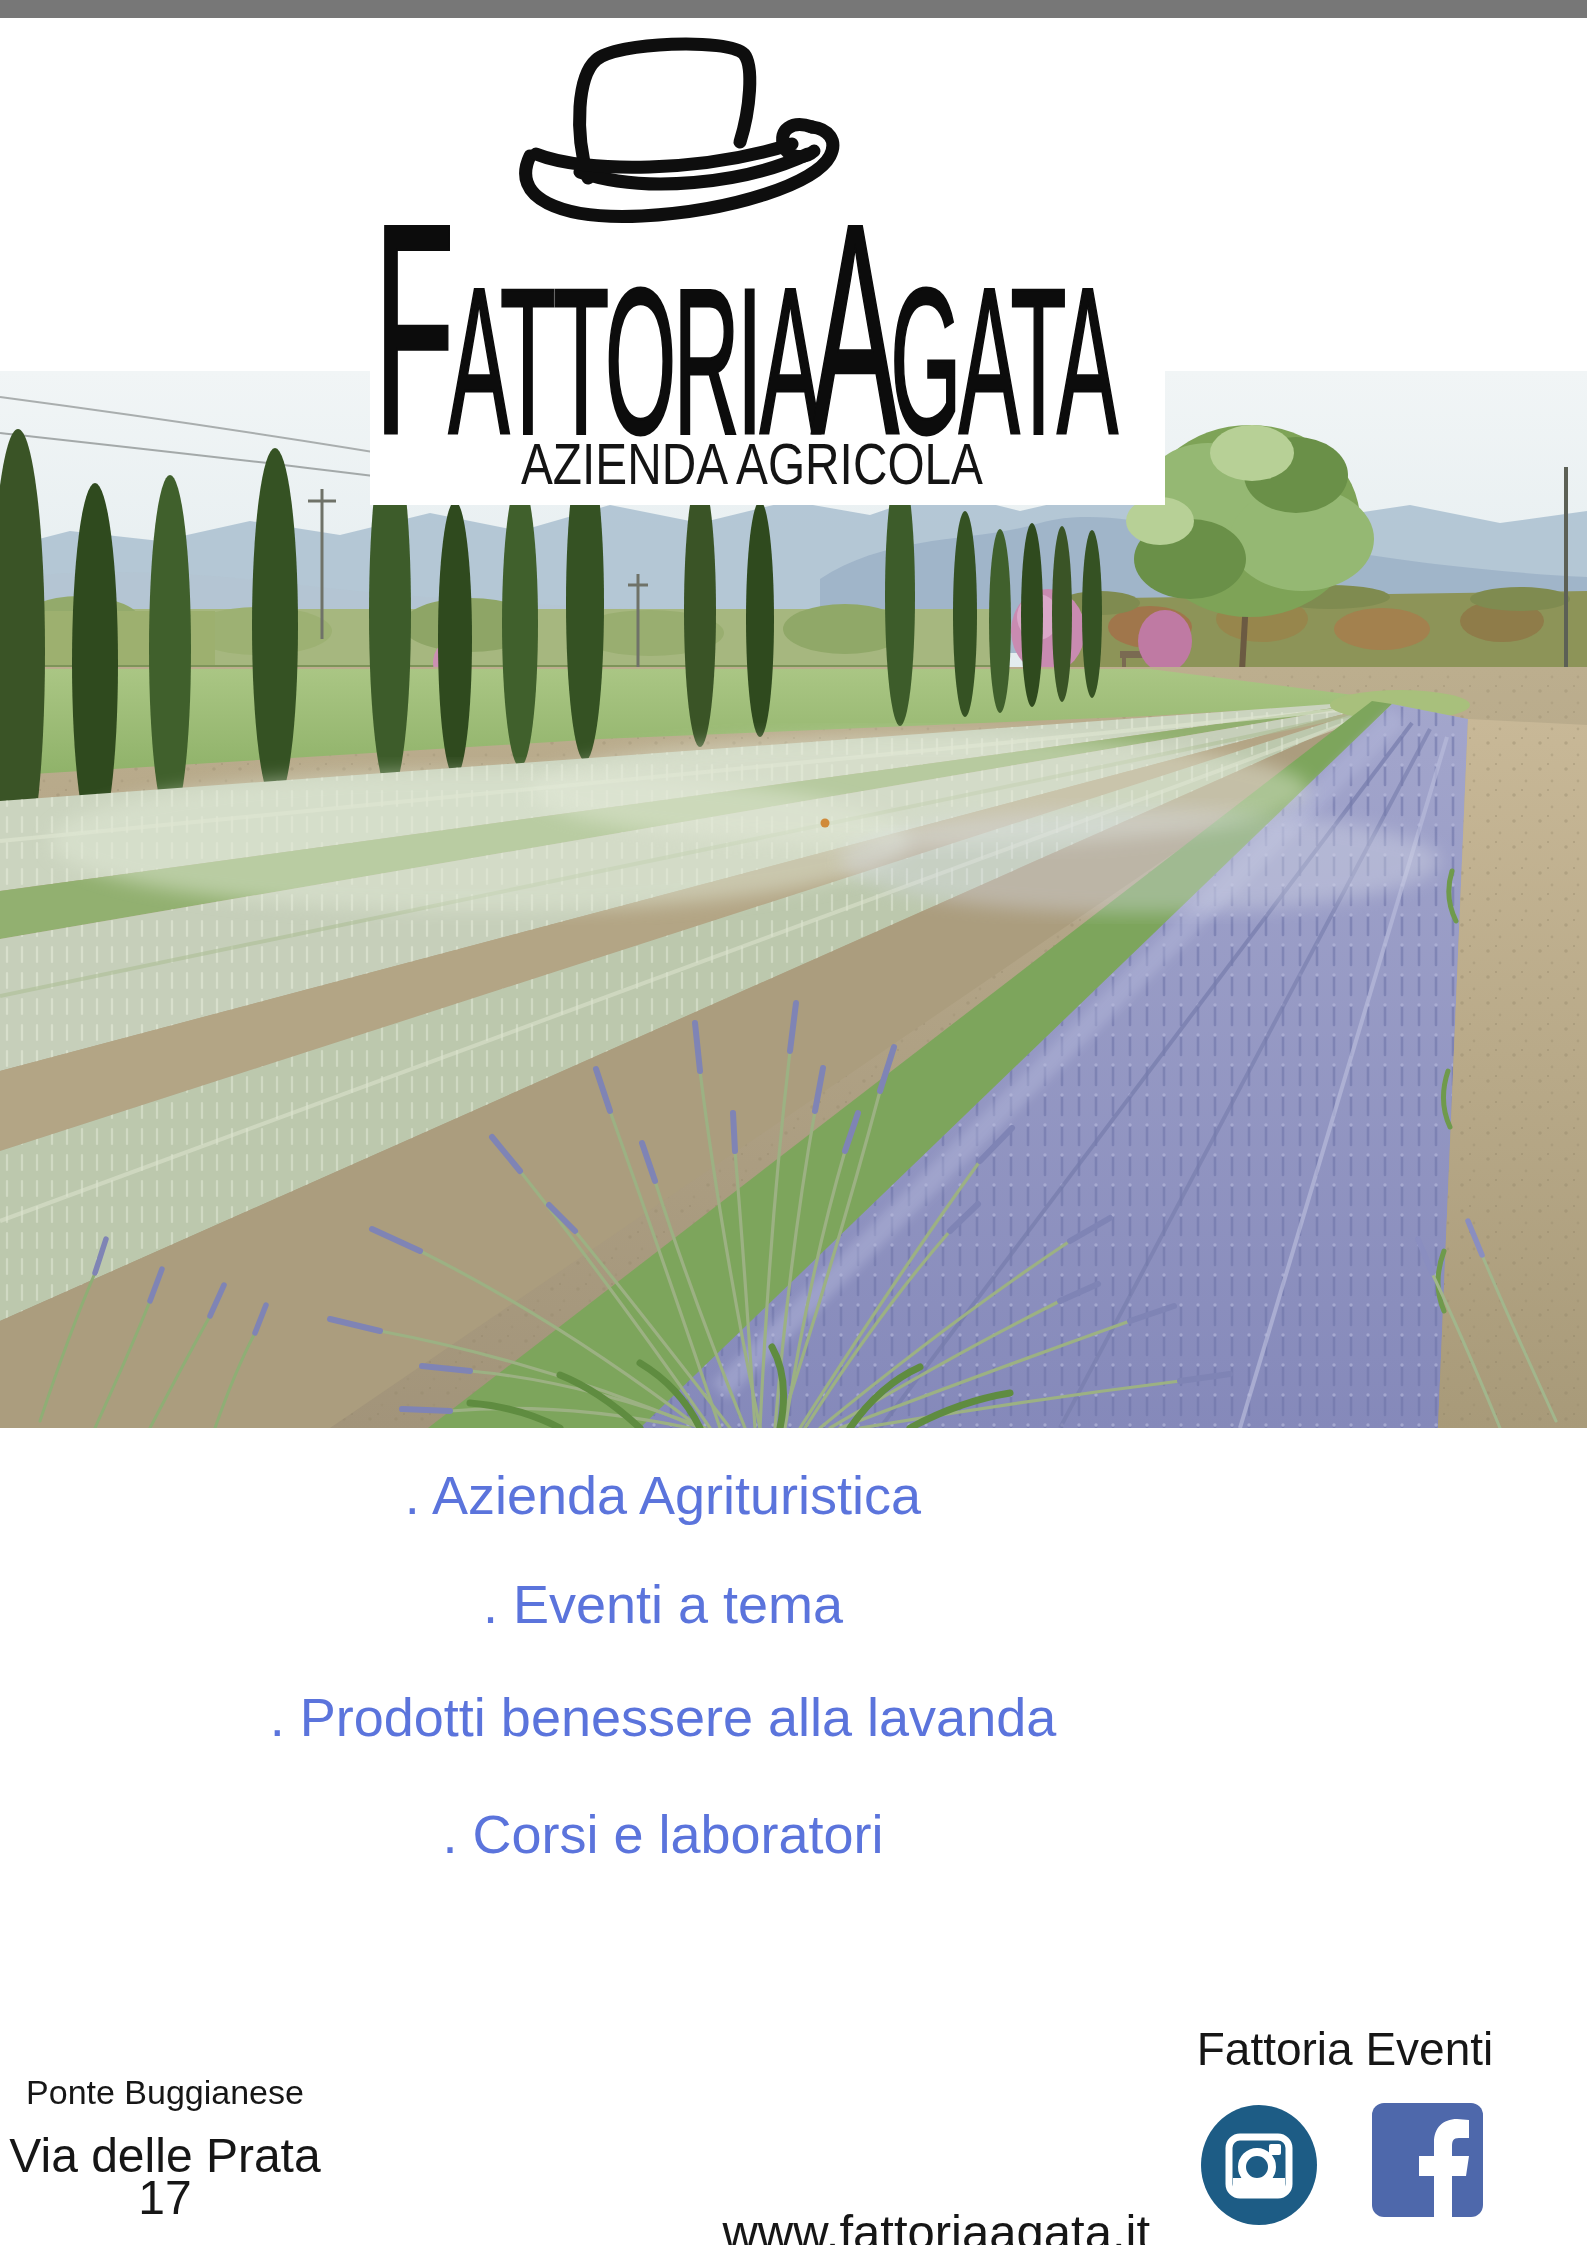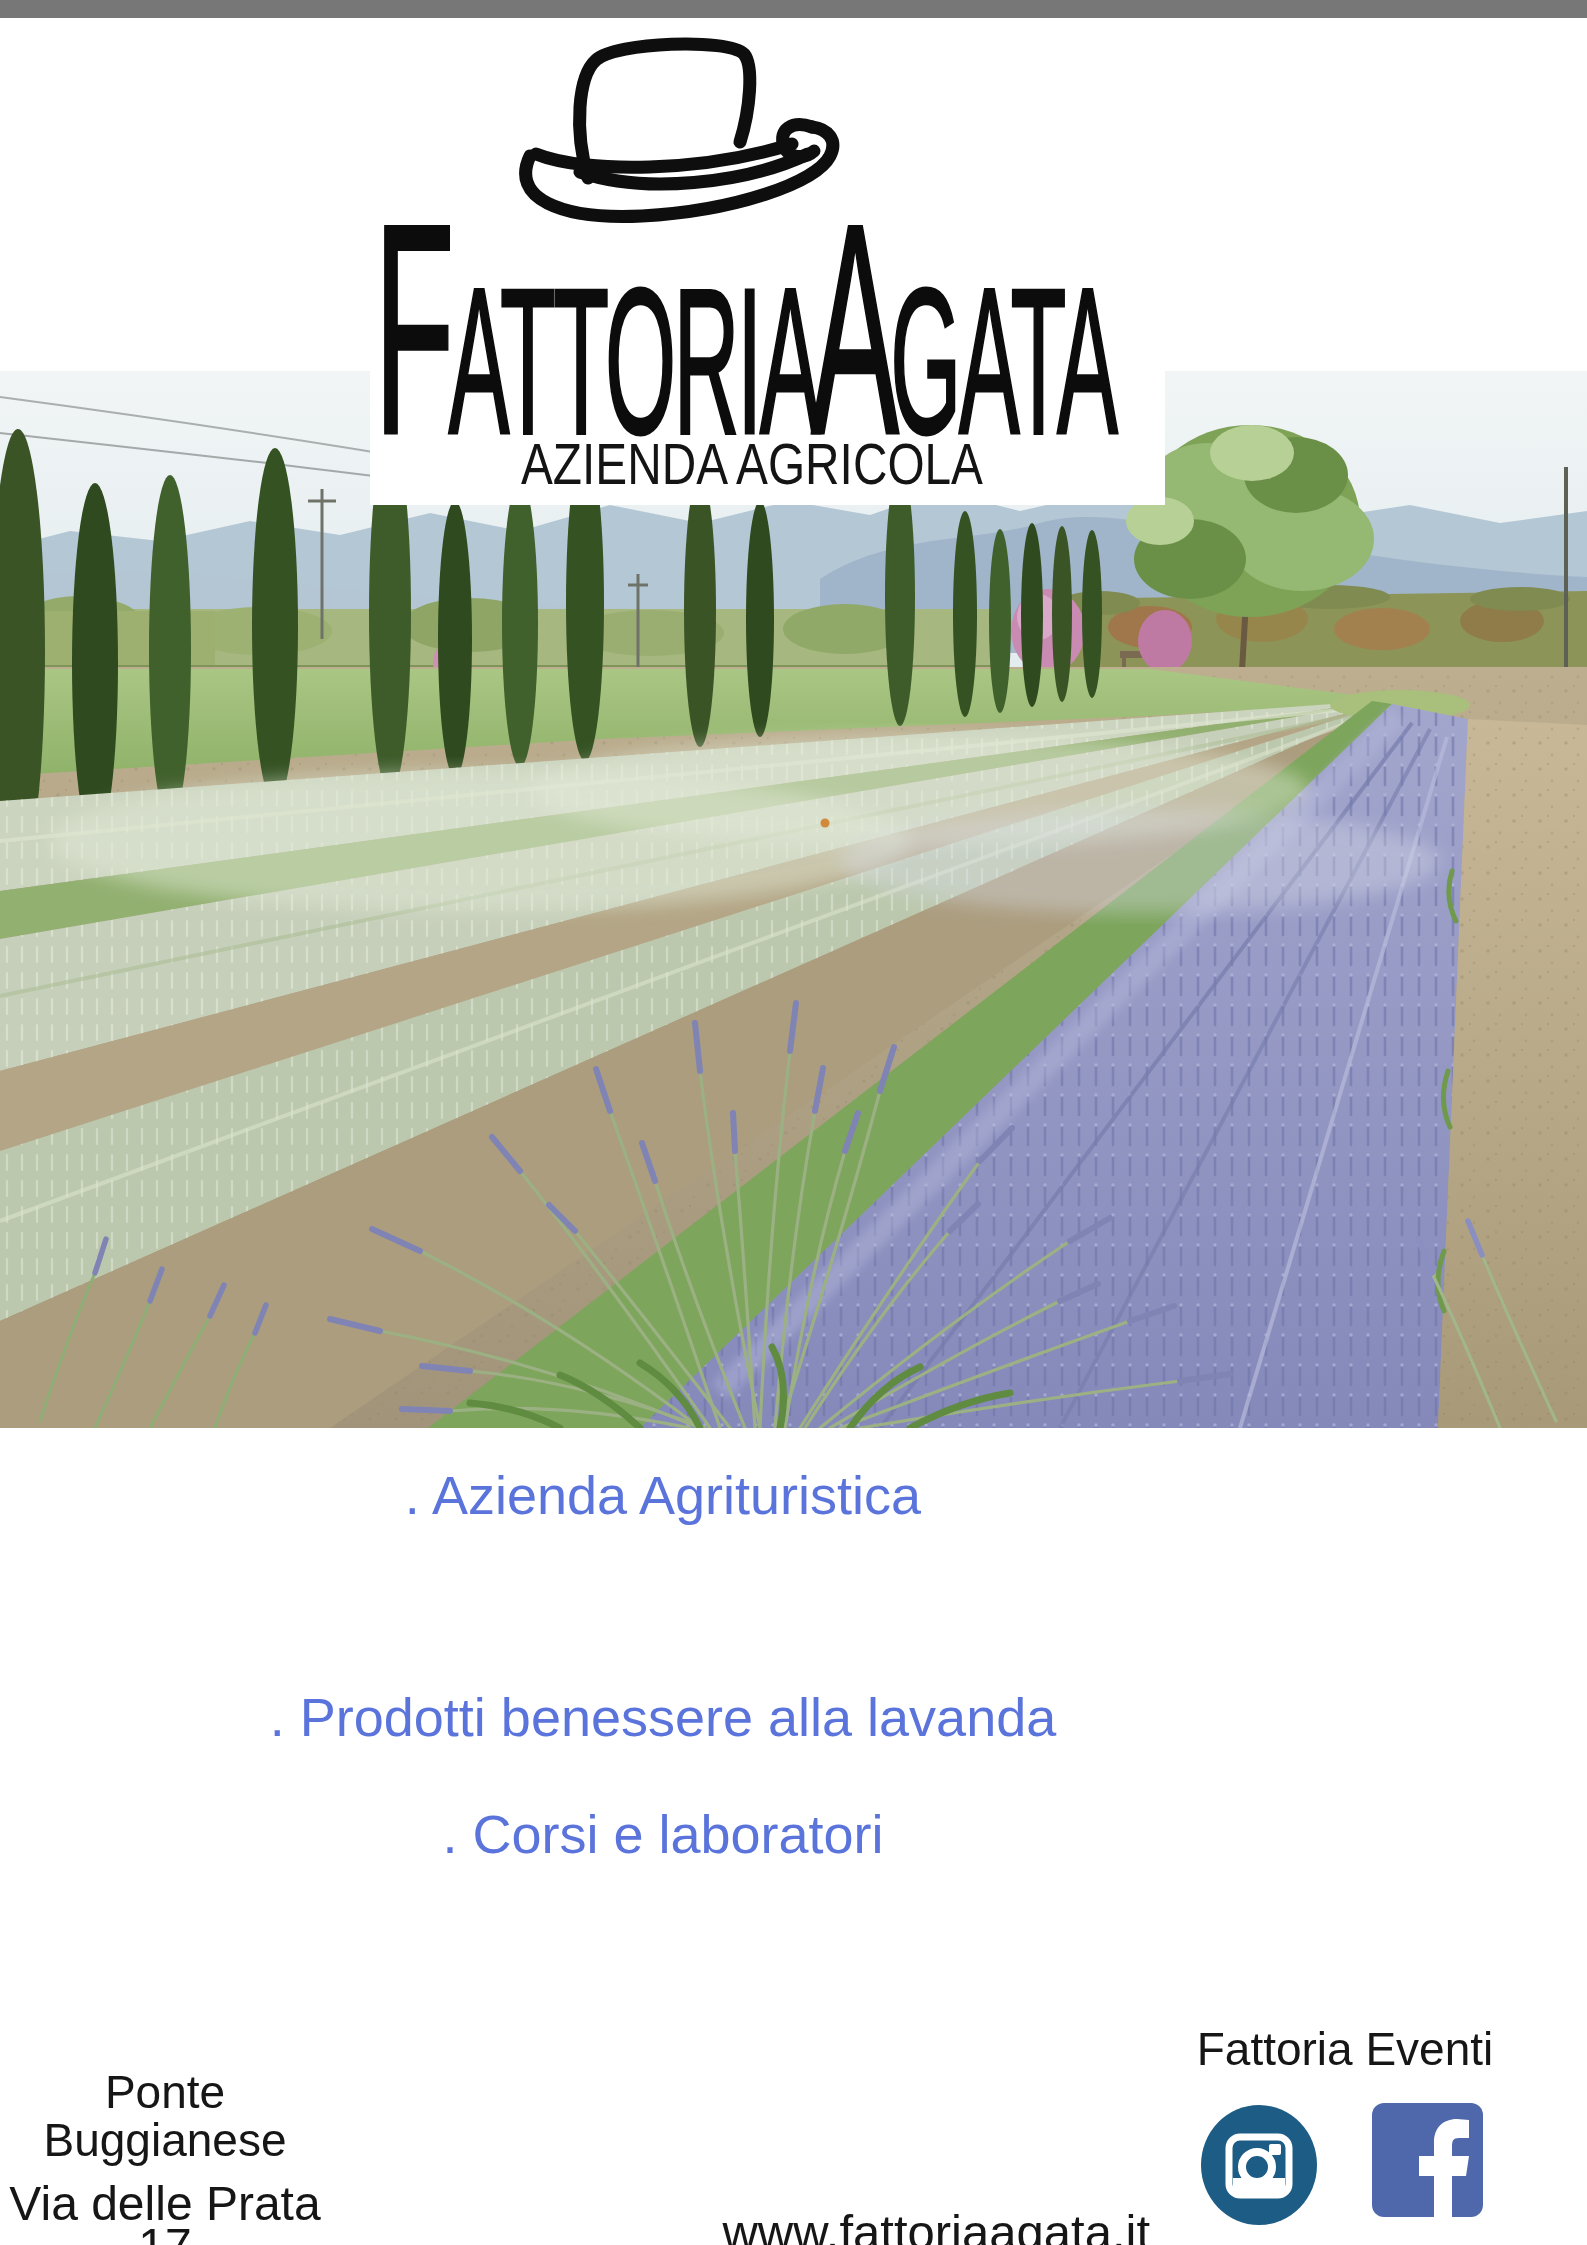--- a/index.html
+++ b/index.html
@@ -14,21 +14,21 @@
   .logo-box{left:370px;top:0;width:795px;height:487px;background:#ffffff;}
   .hat{left:492px;top:4px;width:372px;height:212px;}
   .wordmark{left:368px;top:175px;width:820px;height:265px;}
   .subtitle-wrap{left:516px;top:414px;width:480px;height:72px;}
   
   .service{left:0;width:1326px;text-align:center;font-size:54px;line-height:62px;
     color:#5b74dc;letter-spacing:0px;}
   .s0{top:1446px}.s1{top:1555px}.s2{top:1668px}.s3{top:1785px}.s4{top:1897px}
   
   .contact{left:0px;top:2050px;width:330px;text-align:center;color:#161616;}
-  .contact .city{font-size:46px;line-height:48px;}
+  .contact .city{font-size:34px;line-height:48px;}
   .contact .street{font-size:48px;line-height:42px;margin-top:19px;}
   .contact .phone{font-size:44px;line-height:45px;margin-top:23px;white-space:pre;}
   .website{left:500px;top:2186px;width:650px;text-align:right;font-size:49px;color:#161616;}
   .social-title{left:1160px;top:2004px;width:370px;text-align:center;font-size:46px;color:#161616;}
   .icon-ig{left:1200px;top:2086px;width:118px;height:122px;}
   .icon-fb{left:1372px;top:2085px;width:111px;height:114px;}
 </style>
 </head>
 <body>
 
@@ -289,20 +289,21 @@
     <text transform="translate(6,240) scale(0.44,1)" fill="#0c0c0c" stroke="#0c0c0c" stroke-width="3" font-family="Liberation Sans, sans-serif" letter-spacing="-6">
       <tspan font-size="300">F</tspan><tspan font-size="208" dx="-8">ATTORIA</tspan><tspan font-size="300" dx="-16">A</tspan><tspan font-size="208" dx="-14">GATA</tspan>
     </text>
   </svg>
 
   <svg class="abs subtitle-wrap" viewBox="0 0 480 72" aria-hidden="true">
     <text x="5" y="52" font-size="57" fill="#141414" font-family="Liberation Sans, sans-serif" textLength="462" lengthAdjust="spacingAndGlyphs">AZIENDA AGRICOLA</text>
   </svg>
 
   <div class="abs service s0">. Azienda Agrituristica</div>
+  <div class="abs service s1">. Eventi a tema</div>
   <div class="abs service s2">. Prodotti benessere alla lavanda</div>
   <div class="abs service s3">. Corsi e laboratori</div>
 
   <div class="abs contact">
     <div class="city">Ponte Buggianese</div>
     <div class="street">Via delle Prata 17</div>
     <div class="phone">Tel  331 8664873</div>
   </div>
 
   <div class="abs website">www.fattoriaagata.it</div>

